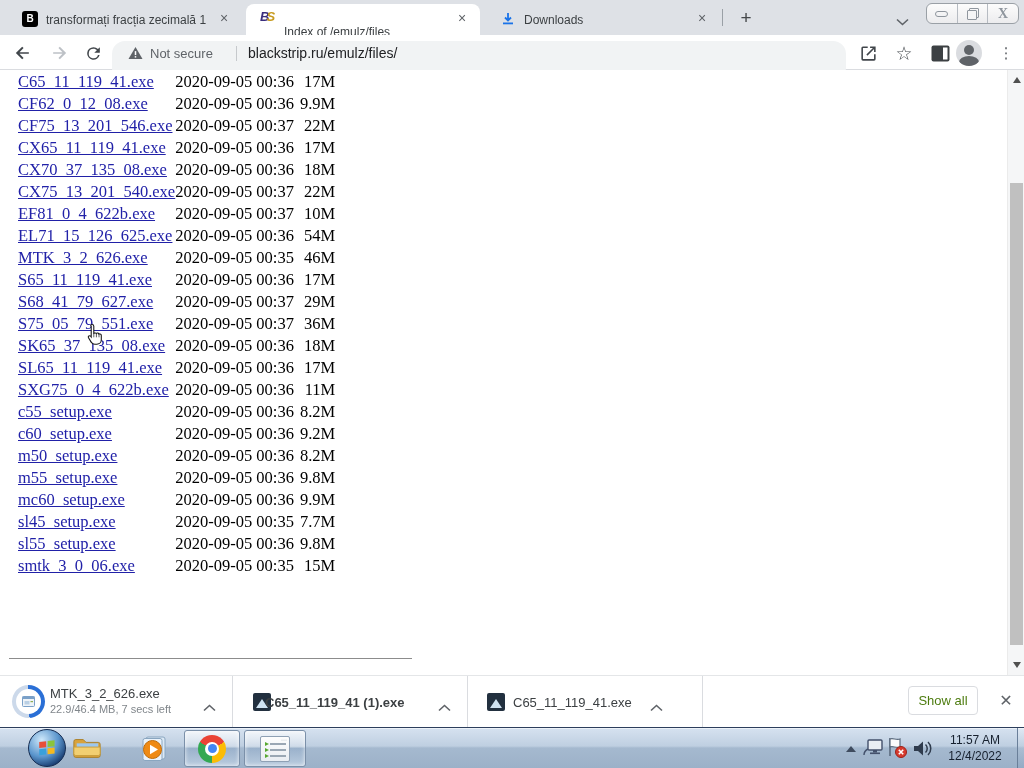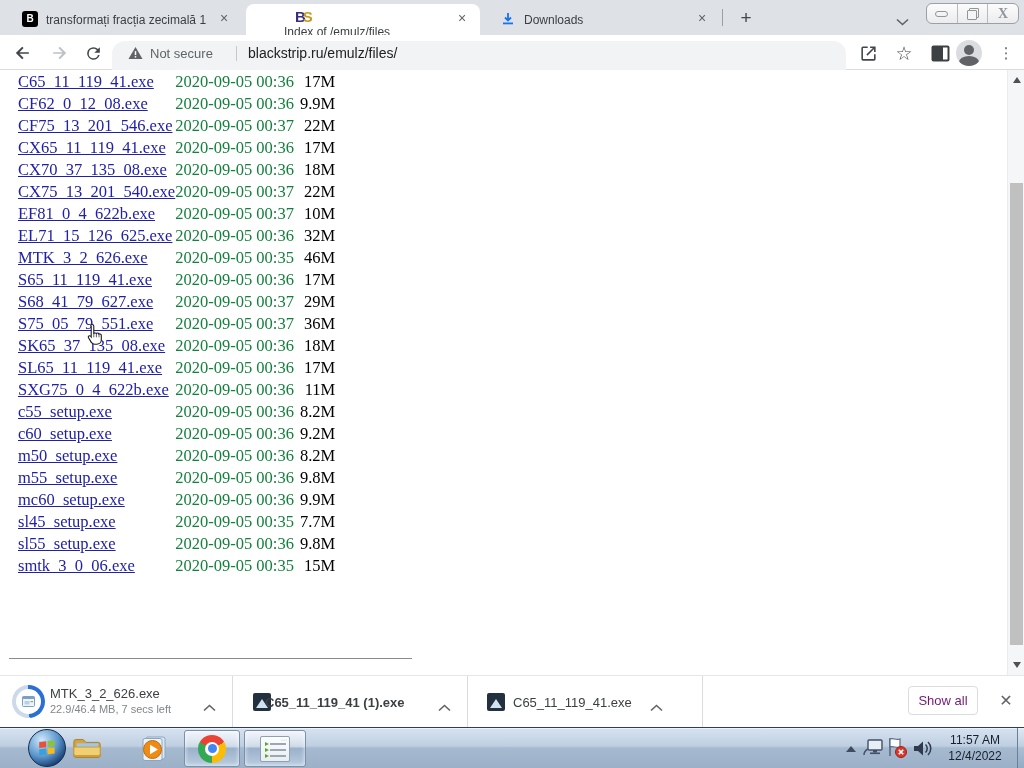--- a/index.html
+++ b/index.html
@@ -15,21 +15,21 @@
   .tab .fav{position:absolute;left:14px;top:5px;width:16px;height:16px;}
   .tab .tab-title{position:absolute;left:38px;top:7px;white-space:nowrap;overflow:hidden;width:160px;}
   .tab-active .tab-title{top:9px;margin-top:12px;}
   .tab .tab-close{position:absolute;right:10px;top:5px;width:16px;height:16px;text-align:center;
                   line-height:15px;font-size:14px;color:#5f6368;}
   .tab-active .tab-close{top:7px;}
   .fade1{position:absolute;left:198px;top:7px;width:26px;height:16px;
          background:linear-gradient(90deg,rgba(222,225,230,0),#dee1e6 80%);}
   .fav-brainly{background:#000;border-radius:3px;color:#fff;font-size:10px;font-weight:bold;
                text-align:center;line-height:16px;}
-  .fav-bs{font-weight:bold;font-size:15px;line-height:16px;letter-spacing:-3px;margin-left:35px;}
+  .fav-bs{font-weight:bold;font-style:italic;font-size:13px;line-height:16px;letter-spacing:-3px;}
   .fav-bs .b{color:#3a2d7d;} .fav-bs .s{color:#c79a1e;}
   .tab-divider{position:absolute;left:722px;top:9px;width:1px;height:17px;background:#9aa0a6;}
   .newtab{position:absolute;left:733px;top:5px;width:26px;height:26px;text-align:center;
           line-height:25px;font-size:19px;color:#45484b;}
   .tabsearch{position:absolute;left:896px;top:12px;}
   .winctl{position:absolute;right:5px;top:3px;width:93px;height:21px;border:1px solid #9aa0a6;
           border-radius:6px;background:linear-gradient(#fcfcfc,#ececee);display:flex;}
   .wbtn{flex:1;display:flex;align-items:center;justify-content:center;border-right:1px solid #b6bbc2;}
   .wbtn:last-child{border-right:none;}
   .g-min{width:13px;height:6px;border:1.5px solid #8f969e;border-radius:3px;}
@@ -55,21 +55,21 @@
   .avatar::before{content:"";position:absolute;left:8px;top:5px;width:10px;height:10px;border-radius:50%;background:#5f6368;}
   .avatar::after{content:"";position:absolute;left:3px;top:16px;width:20px;height:12px;border-radius:50%;background:#5f6368;}
   .menu-dots{position:absolute;left:996px;top:40px;width:20px;height:26px;text-align:center;
              line-height:26px;font-size:15px;color:#5f6368;}
 
   
   .content{position:absolute;left:0;top:70px;width:1024px;height:605px;background:#fff;overflow:hidden;}
   table.listing{position:absolute;left:18px;top:1px;border-collapse:collapse;table-layout:fixed;
                 font-family:"Liberation Serif","DejaVu Serif",serif;font-size:16.5px;}
   table.listing td{height:22px;padding:0;white-space:nowrap;vertical-align:middle;}
-  td.c-name{width:156px;} td.c-date{width:122px;color:#15803d;} td.c-size{width:38px;text-align:right;color:#000;}
+  td.c-name{width:156px;} td.c-date{width:122px;color:#000000;} td.c-size{width:38px;text-align:right;color:#000;}
   a.flink{color:#2121a8;text-decoration:underline;cursor:pointer;}
   .foot-rule{position:absolute;left:9px;top:580px;width:403px;height:0;border:none;
              border-top:1px solid #8c8c8c;}
 
   
   .sbar{position:absolute;right:0;top:0;width:17px;height:605px;background:#f5f6f7;border-left:1px solid #ebebeb;}
   .sb-up{position:absolute;left:5px;top:7px;width:0;height:0;border-left:4px solid transparent;
          border-right:4px solid transparent;border-bottom:6px solid #505050;}
   .sb-down{position:absolute;left:5px;bottom:7px;width:0;height:0;border-left:4px solid transparent;
            border-right:4px solid transparent;border-top:6px solid #505050;}
@@ -85,21 +85,21 @@
            background:conic-gradient(#2a6fd6 var(--p,49%), #ccd9ea 0);}
   .dl-ring-inner{position:absolute;left:4px;top:4px;width:25px;height:25px;border-radius:50%;
                  background:#fff;display:flex;align-items:center;justify-content:center;}
   .dl-name{position:absolute;font-size:13px;color:#3c4043;white-space:nowrap;}
   .dl-status{position:absolute;font-size:11px;color:#80868b;white-space:nowrap;}
   .dl-appicon{position:absolute;width:18px;height:18px;background:#22303f;border-radius:2px;overflow:hidden;}
   .dl-appicon::before{content:"";position:absolute;left:3px;top:6px;width:0;height:0;
      border-left:6px solid transparent;border-right:6px solid transparent;border-bottom:9px solid #cfe3f2;}
   .dl-chev{position:absolute;top:22px;}
   .show-all{position:absolute;left:908px;top:10px;width:70px;height:29px;border:1px solid #dadce0;
-            border-radius:4px;color:#701a75;font-size:13px;text-align:center;line-height:28px;background:#fff;}
+            border-radius:4px;color:#4d7c0f;font-size:13px;text-align:center;line-height:28px;background:#fff;}
   .dl-close{position:absolute;left:997px;top:16px;width:18px;height:18px;color:#5f6368;font-size:16px;
             line-height:18px;text-align:center;font-family:"DejaVu Sans",sans-serif;}
 
   
   .taskbar{position:absolute;left:0;top:727px;width:1024px;height:41px;
            background:linear-gradient(#d6e2f0 0%,#bfcfe1 45%,#a5b9cf 50%,#9cb1c8 100%);
            border-top:1px solid #2c3e5c;box-shadow:inset 0 1px 0 rgba(255,255,255,.55);}
   .orb{position:absolute;left:28px;top:1px;width:38px;height:38px;border-radius:50%;
        background:radial-gradient(circle at 35% 28%,#cfe9fb 0%,#5a95cc 48%,#173a6e 80%);
        border:1px solid #142c52;display:flex;align-items:center;justify-content:center;}
@@ -262,21 +262,21 @@
 
   <tr class="listing-row">
     <td class="c-name"><a class="flink">EF81_0_4_622b.exe</a></td>
     <td class="c-date">2020-09-05 00:37</td>
     <td class="c-size">10M</td>
   </tr>
 
   <tr class="listing-row">
     <td class="c-name"><a class="flink">EL71_15_126_625.exe</a></td>
     <td class="c-date">2020-09-05 00:36</td>
-    <td class="c-size">32M</td>
+    <td class="c-size">54M</td>
   </tr>
 
   <tr class="listing-row">
     <td class="c-name"><a class="flink">MTK_3_2_626.exe</a></td>
     <td class="c-date">2020-09-05 00:35</td>
     <td class="c-size">46M</td>
   </tr>
 
   <tr class="listing-row">
     <td class="c-name"><a class="flink">S65_11_119_41.exe</a></td>

